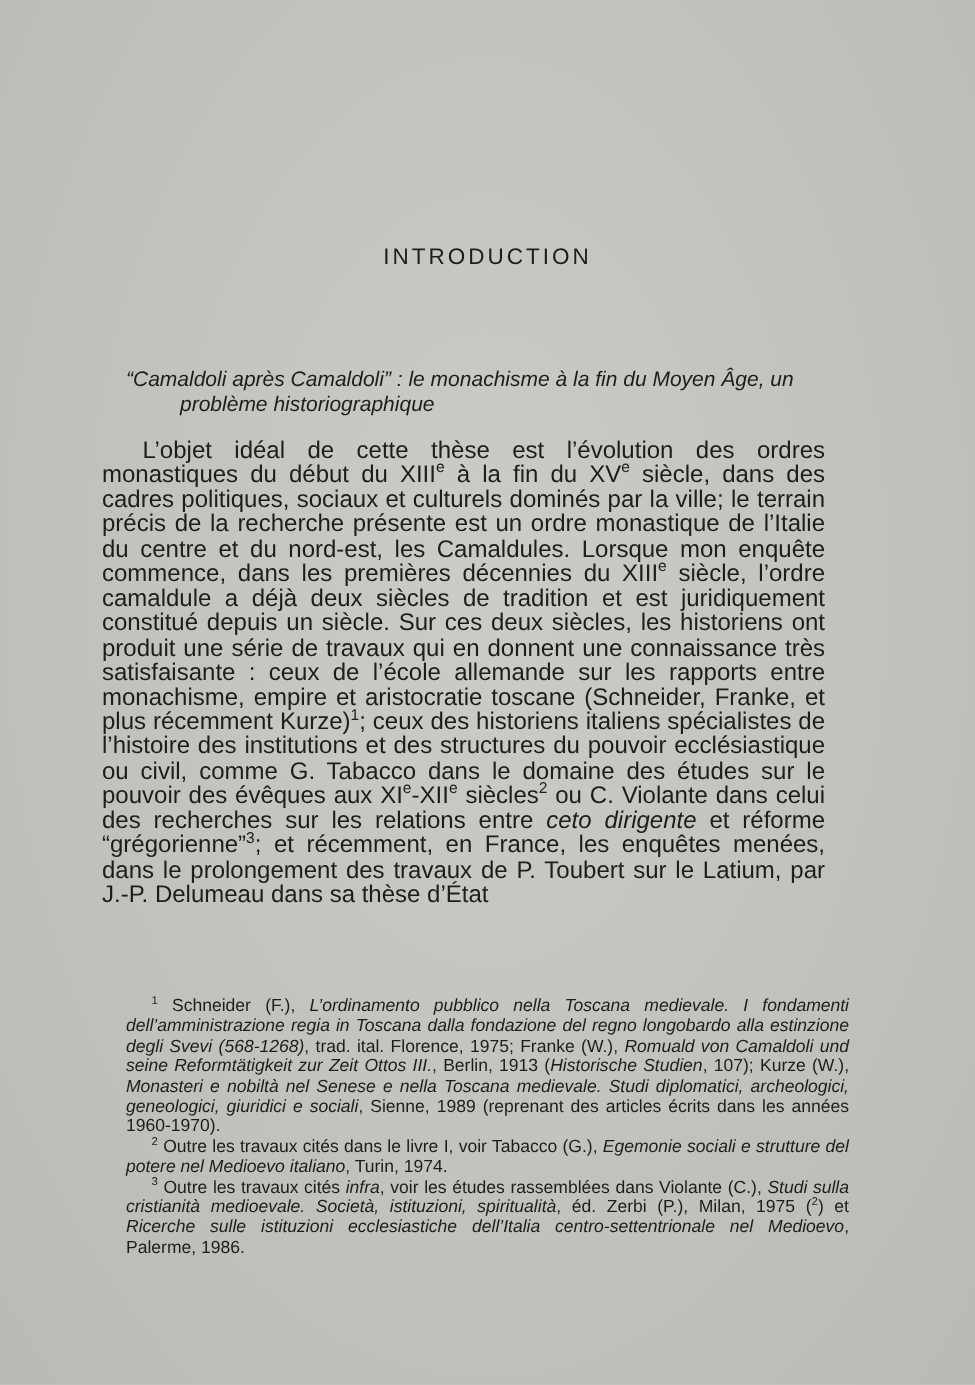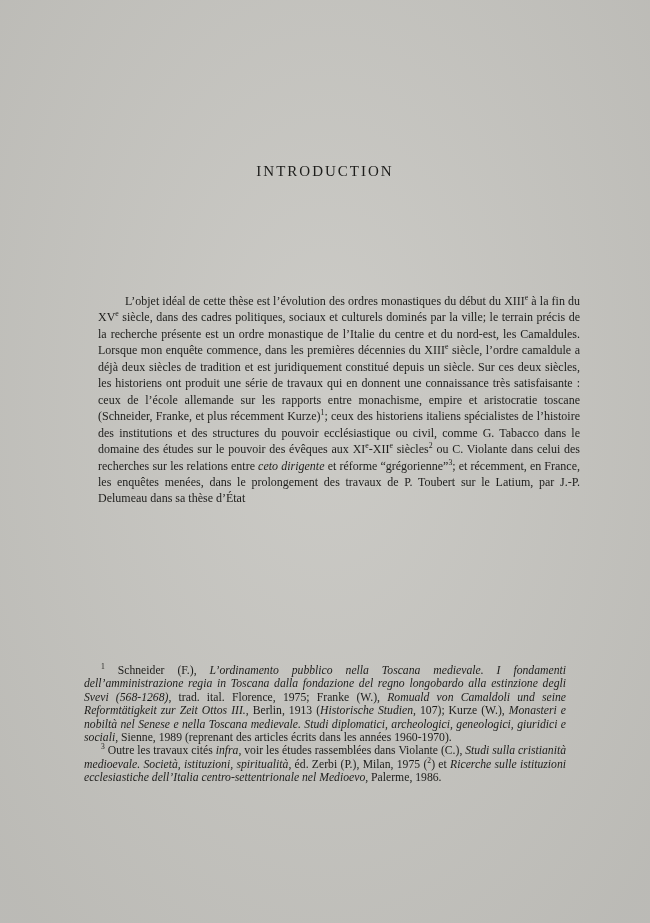--- a/index.html
+++ b/index.html
@@ -9,21 +9,21 @@
   body {
     width: 650px;
     height: 923px;
     background: var(--page-background, #c7c6c1);
     overflow: hidden;
   }
   .page {
     position: relative;
     width: 650px;
     height: 923px;
-    font-family: Liberation Serif, serif;
+    font-family: Liberation Sans, sans-serif;
     color: var(--text-ink, #1d1d1b);
     background:
       radial-gradient(ellipse at 50% 42%, rgba(255,255,255,0.09), rgba(0,0,0,0.06) 95%),
       var(--page-background, #c7c6c1);
   }
   .heading {
     position: absolute;
     top: 163px;
     left: 84px;
     width: 482px;
@@ -41,24 +41,24 @@
     margin: 0;
     font-style: italic;
     font-size: 14px;
     line-height: 17px;
     padding-left: 36px;
     text-indent: -36px;
   }
   .body-par {
     position: absolute;
     top: 293px;
-    left: 98px;
+    left: 68px;
     width: 482px;
     margin: 0;
-    font-size: 12px;
+    font-size: 16px;
     line-height: 16.45px;
     text-align: justify;
     text-indent: 27px;
     hyphens: auto;
     -webkit-hyphens: auto;
   }
   .footnotes {
     position: absolute;
     top: 664px;
     left: 84px;
@@ -81,21 +81,23 @@
     font-style: italic;
   }
 </style>
 </head>
 <body>
 
 <div class="page">
 
   <h1 class="heading">INTRODUCTION</h1>
 
+  <p class="subtitle">“Camaldoli après Camaldoli” : le monachisme à la fin du Moyen Âge, un problème historiographique</p>
 
   <p class="body-par"><span>L’objet idéal de cette thèse est l’évolution des ordres monastiques du début du XIII</span><sup>e</sup><span> à la fin du XV</span><sup>e</sup><span> siècle, dans des cadres politiques, sociaux et culturels dominés par la ville; le terrain précis de la recherche présente est un ordre monastique de l’Italie du centre et du nord-est, les Camaldules. Lorsque mon enquête commence, dans les premières décennies du XIII</span><sup>e</sup><span> siècle, l’ordre camaldule a déjà deux siècles de tradition et est juridiquement constitué depuis un siècle. Sur ces deux siècles, les historiens ont produit une série de travaux qui en donnent une connaissance très satisfaisante : ceux de l’école allemande sur les rapports entre monachisme, empire et aristocratie toscane (Schneider, Franke, et plus récemment Kurze)</span><sup>1</sup><span>; ceux des historiens italiens spécialistes de l’histoire des institutions et des structures du pouvoir ecclésiastique ou civil, comme G. Tabacco dans le domaine des études sur le pouvoir des évêques aux XI</span><sup>e</sup><span>-XII</span><sup>e</sup><span> siècles</span><sup>2</sup><span> ou C. Violante dans celui des recherches sur les relations entre </span><span class="it">ceto dirigente</span><span> et réforme “grégorienne”</span><sup>3</sup><span>; et récemment, en France, les enquêtes menées, dans le prolongement des travaux de P. Toubert sur le Latium, par J.-P. Delumeau dans sa thèse d’État</span></p>
 
   <div class="footnotes">
     <p class="fn"><sup>1</sup><span> Schneider (F.), </span><span class="it">L’ordinamento pubblico nella Toscana medievale. I fondamenti dell’amministrazione regia in Toscana dalla fondazione del regno longobardo alla estinzione degli Svevi (568-1268)</span><span>, trad. ital. Florence, 1975; Franke (W.), </span><span class="it">Romuald von Camaldoli und seine Reformtätigkeit zur Zeit Ottos III.</span><span>, Berlin, 1913 (</span><span class="it">Historische Studien</span><span>, 107); Kurze (W.), </span><span class="it">Monasteri e nobiltà nel Senese e nella Toscana medievale. Studi diplomatici, archeologici, geneologici, giuridici e sociali</span><span>, Sienne, 1989 (reprenant des articles écrits dans les années 1960-1970).</span></p>
+    <p class="fn"><sup>2</sup><span> Outre les travaux cités dans le livre I, voir Tabacco (G.), </span><span class="it">Egemonie sociali e strutture del potere nel Medioevo italiano</span><span>, Turin, 1974.</span></p>
     <p class="fn"><sup>3</sup><span> Outre les travaux cités </span><span class="it">infra</span><span>, voir les études rassemblées dans Violante (C.), </span><span class="it">Studi sulla cristianità medioevale. Società, istituzioni, spiritualità</span><span>, éd. Zerbi (P.), Milan, 1975 (</span><sup>2</sup><span>) et </span><span class="it">Ricerche sulle istituzioni ecclesiastiche dell’Italia centro-settentrionale nel Medioevo</span><span>, Palerme, 1986.</span></p>
   </div>
 
 </div>
 
 </body></html>

